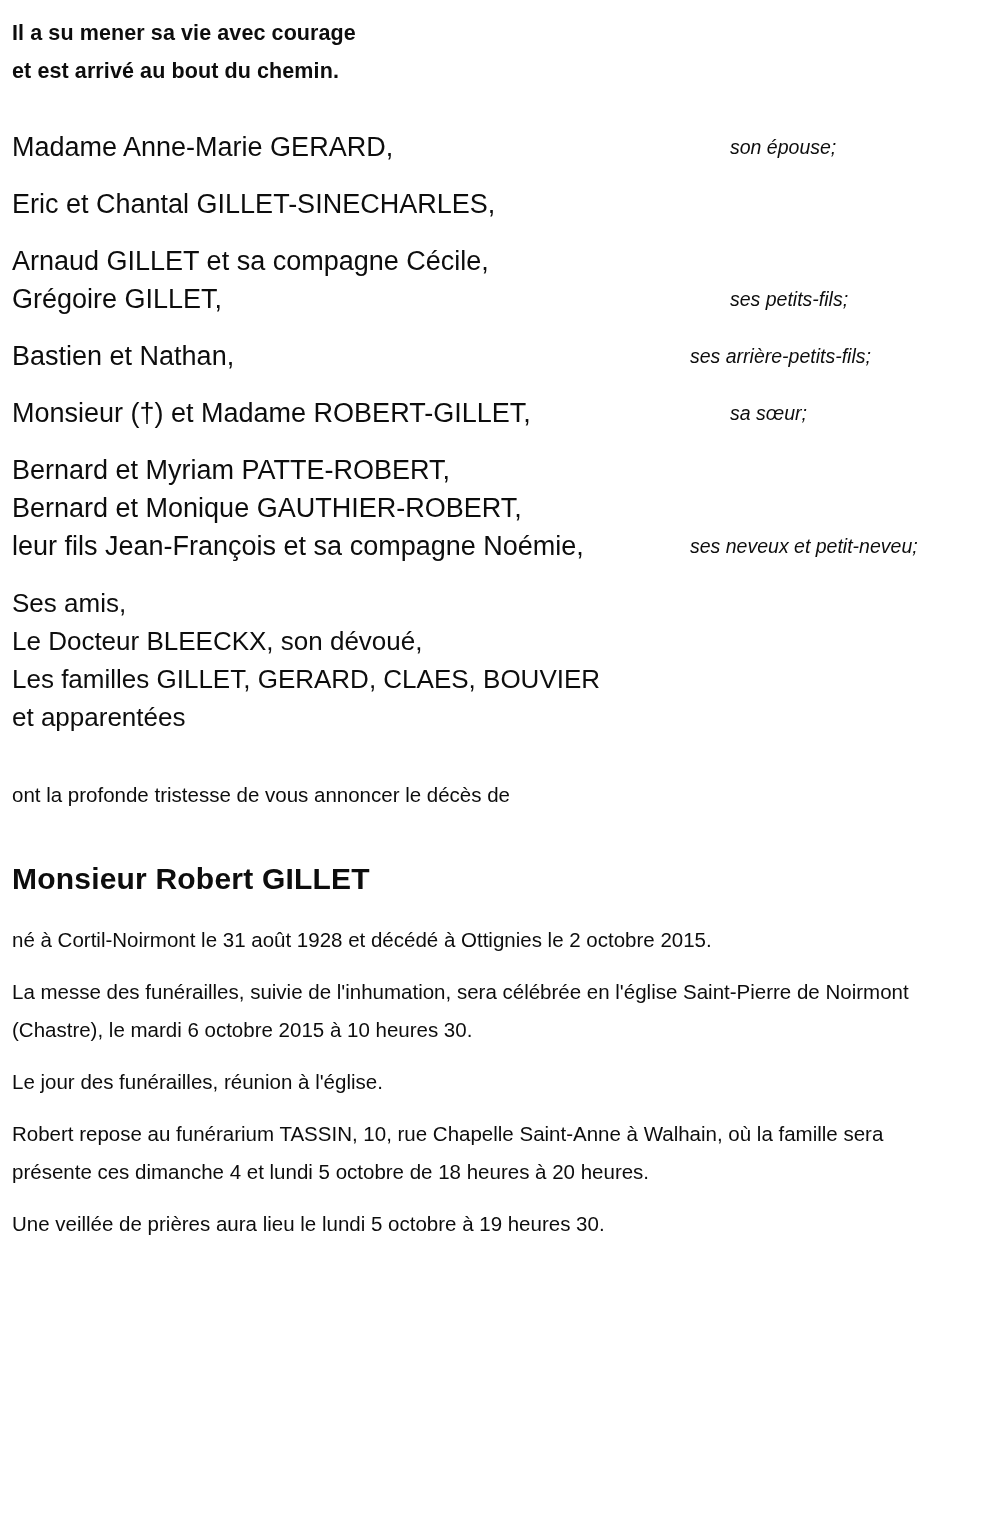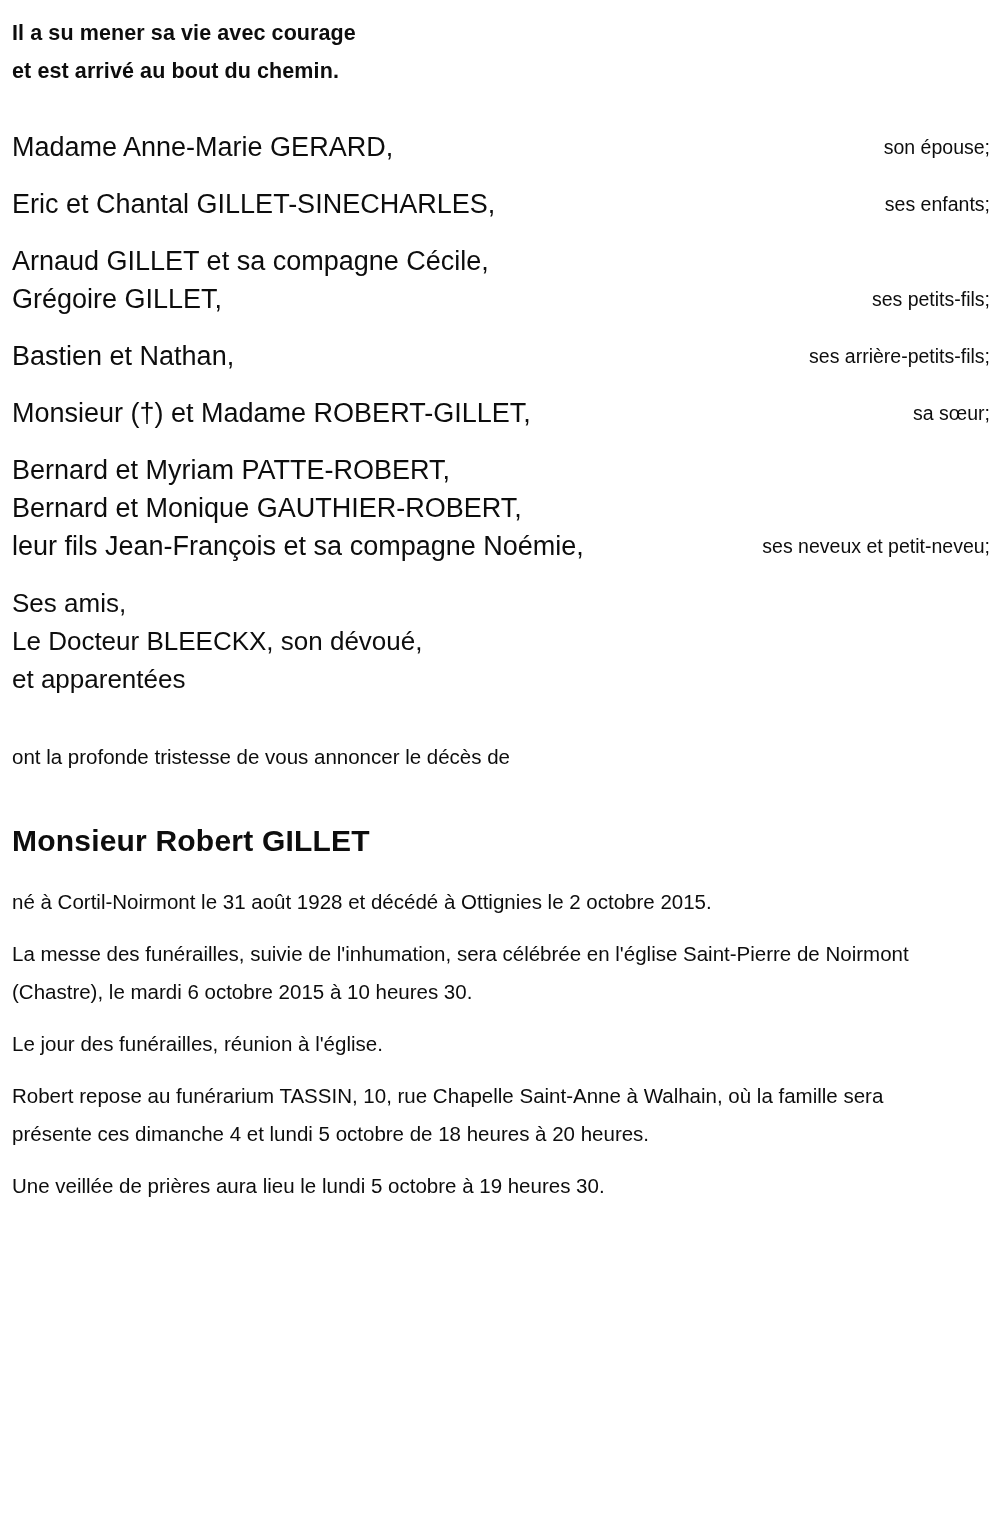--- a/index.html
+++ b/index.html
@@ -45,21 +45,21 @@
   .rel-names {
     flex: 0 1 auto;
     font-size: 27px;
     line-height: 38px;
     padding-top: 0;
   }
   .rel-names .nm { white-space: pre; }
   .rel-label {
     flex: 0 0 auto;
     width: 260px;
-    text-align: right;
+    font-style: italic;
     font-size: 19.5px;
     line-height: 38px;
     align-self: flex-end;
   }
 
   
   .rel-label.wide { width: 300px; }
 
   
   .friends {
@@ -112,21 +112,20 @@
       <div class="rel-names">
         <div class="nm">Madame Anne-Marie GERARD,</div>
       </div>
       <div class="rel-label">son épouse;</div>
     </div>
 
     <div class="rel-group">
       <div class="rel-names">
         <div class="nm">Eric et Chantal GILLET-SINECHARLES,</div>
       </div>
-      <div class="rel-label">ses enfants;</div>
     </div>
 
     <div class="rel-group">
       <div class="rel-names">
         <div class="nm">Arnaud GILLET et sa compagne Cécile,</div>
         <div class="nm">Grégoire GILLET,</div>
       </div>
       <div class="rel-label">ses petits-fils;</div>
     </div>
 
@@ -151,20 +150,21 @@
         <div class="nm">leur fils Jean-François et sa compagne Noémie,</div>
       </div>
       <div class="rel-label wide">ses neveux et petit-neveu;</div>
     </div>
 
   </div>
 
   <div class="friends">
     <div class="nm">Ses amis,</div>
     <div class="nm">Le Docteur BLEECKX, son dévoué,</div>
+    <div class="nm">Les familles GILLET, GERARD, CLAES, BOUVIER</div>
     <div class="nm">et apparentées</div>
   </div>
 
   <div class="announce">ont la profonde tristesse de vous annoncer le décès de</div>
 
   <div class="deceased-name">Monsieur Robert GILLET</div>
 
   <div class="details">
     <p>né à Cortil-Noirmont le 31 août 1928 et décédé à Ottignies le 2 octobre 2015.</p>
     <p>La messe des funérailles, suivie de l'inhumation, sera célébrée en l'église Saint-Pierre de Noirmont (Chastre), le mardi 6 octobre 2015 à 10 heures 30.</p>

